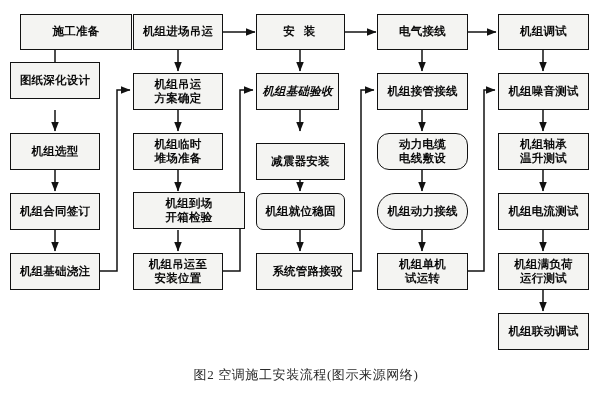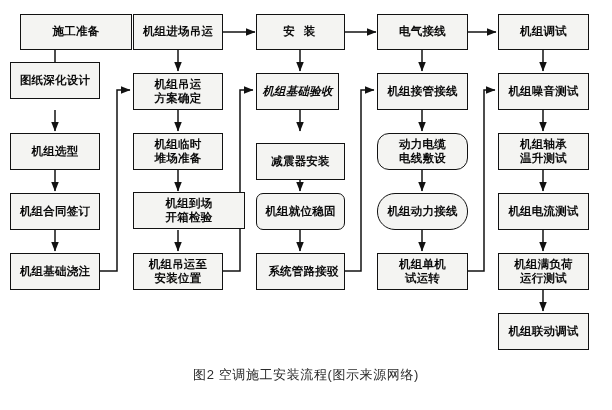--- a/index.html
+++ b/index.html
@@ -41,21 +41,21 @@
   }
   .node-box.wide-space {
     letter-spacing: 2.5px;
   }
   #caption {
     position: absolute;
     left: 0;
     top: 366px;
     width: 612px;
     text-align: center;
-    font-family: Liberation Sans, sans-serif;
+    font-family: Liberation Serif, serif;
     font-size: 13px;
     color: #2b2b2b;
     letter-spacing: 0.6px;
   }
 </style>
 </head>
 <body>
 
 <div id="page">
 
@@ -118,21 +118,21 @@
 堆场准备</div>
   <div class="node-box" style="left:133px; top:184px; width:112px; height:37px;margin-top:8px;">机组到场
 开箱检验</div>
   <div class="node-box" style="left:133px; top:253px; width:90px; height:37px;">机组吊运至
 安装位置</div>
 
   <div class="node-box wide-space" style="left:256px; top:14px; width:89px; height:36px;">安  装</div>
   <div class="node-box" style="left:256px; top:73px; width:83px; height:37px;font-style:italic;">机组基础验收</div>
   <div class="node-box" style="left:256px; top:133px; width:89px; height:37px;margin-top:10px;">减震器安装</div>
   <div class="node-box" style="left:256px; top:193px; width:89px; height:37px;border-radius:7px;">机组就位稳固</div>
-  <div class="node-box" style="left:256px; top:253px; width:89px; height:37px;padding-left:6px;">系统管路接驳</div>
+  <div class="node-box" style="left:256px; top:253px; width:97px; height:37px;padding-left:6px;">系统管路接驳</div>
 
   <div class="node-box" style="left:377px; top:14px; width:91px; height:36px;">电气接线</div>
   <div class="node-box" style="left:377px; top:73px; width:91px; height:37px;">机组接管接线</div>
   <div class="node-box" style="left:377px; top:133px; width:91px; height:37px;border-radius:12px;">动力电缆
 电线敷设</div>
   <div class="node-box" style="left:377px; top:193px; width:91px; height:37px;border-radius:18px;">机组动力接线</div>
   <div class="node-box" style="left:377px; top:253px; width:91px; height:37px;">机组单机
 试运转</div>
 
   <div class="node-box" style="left:498px; top:14px; width:91px; height:36px;">机组调试</div>

